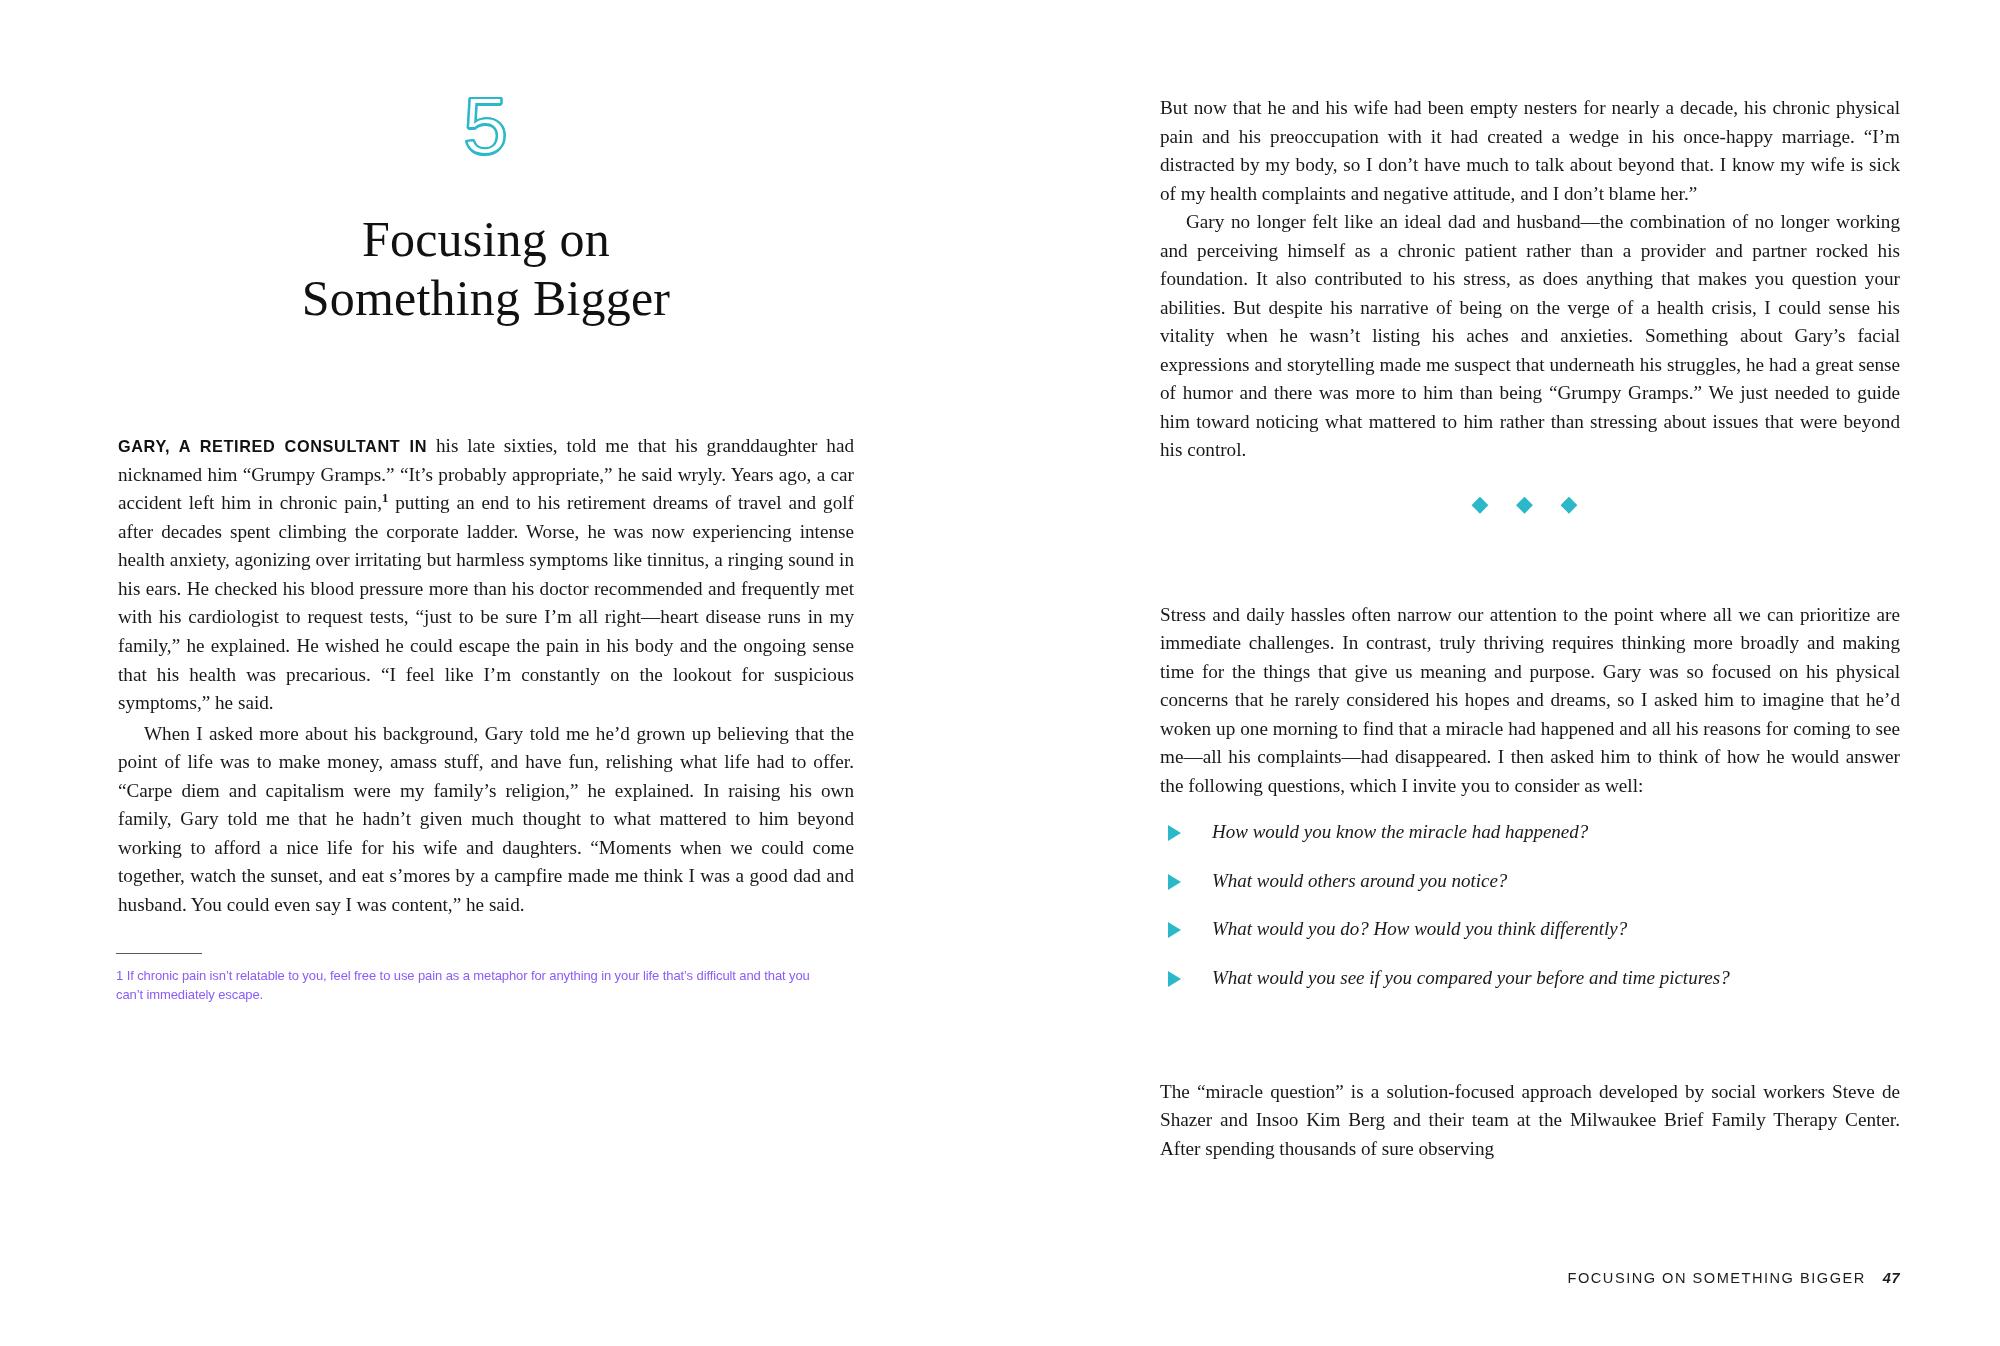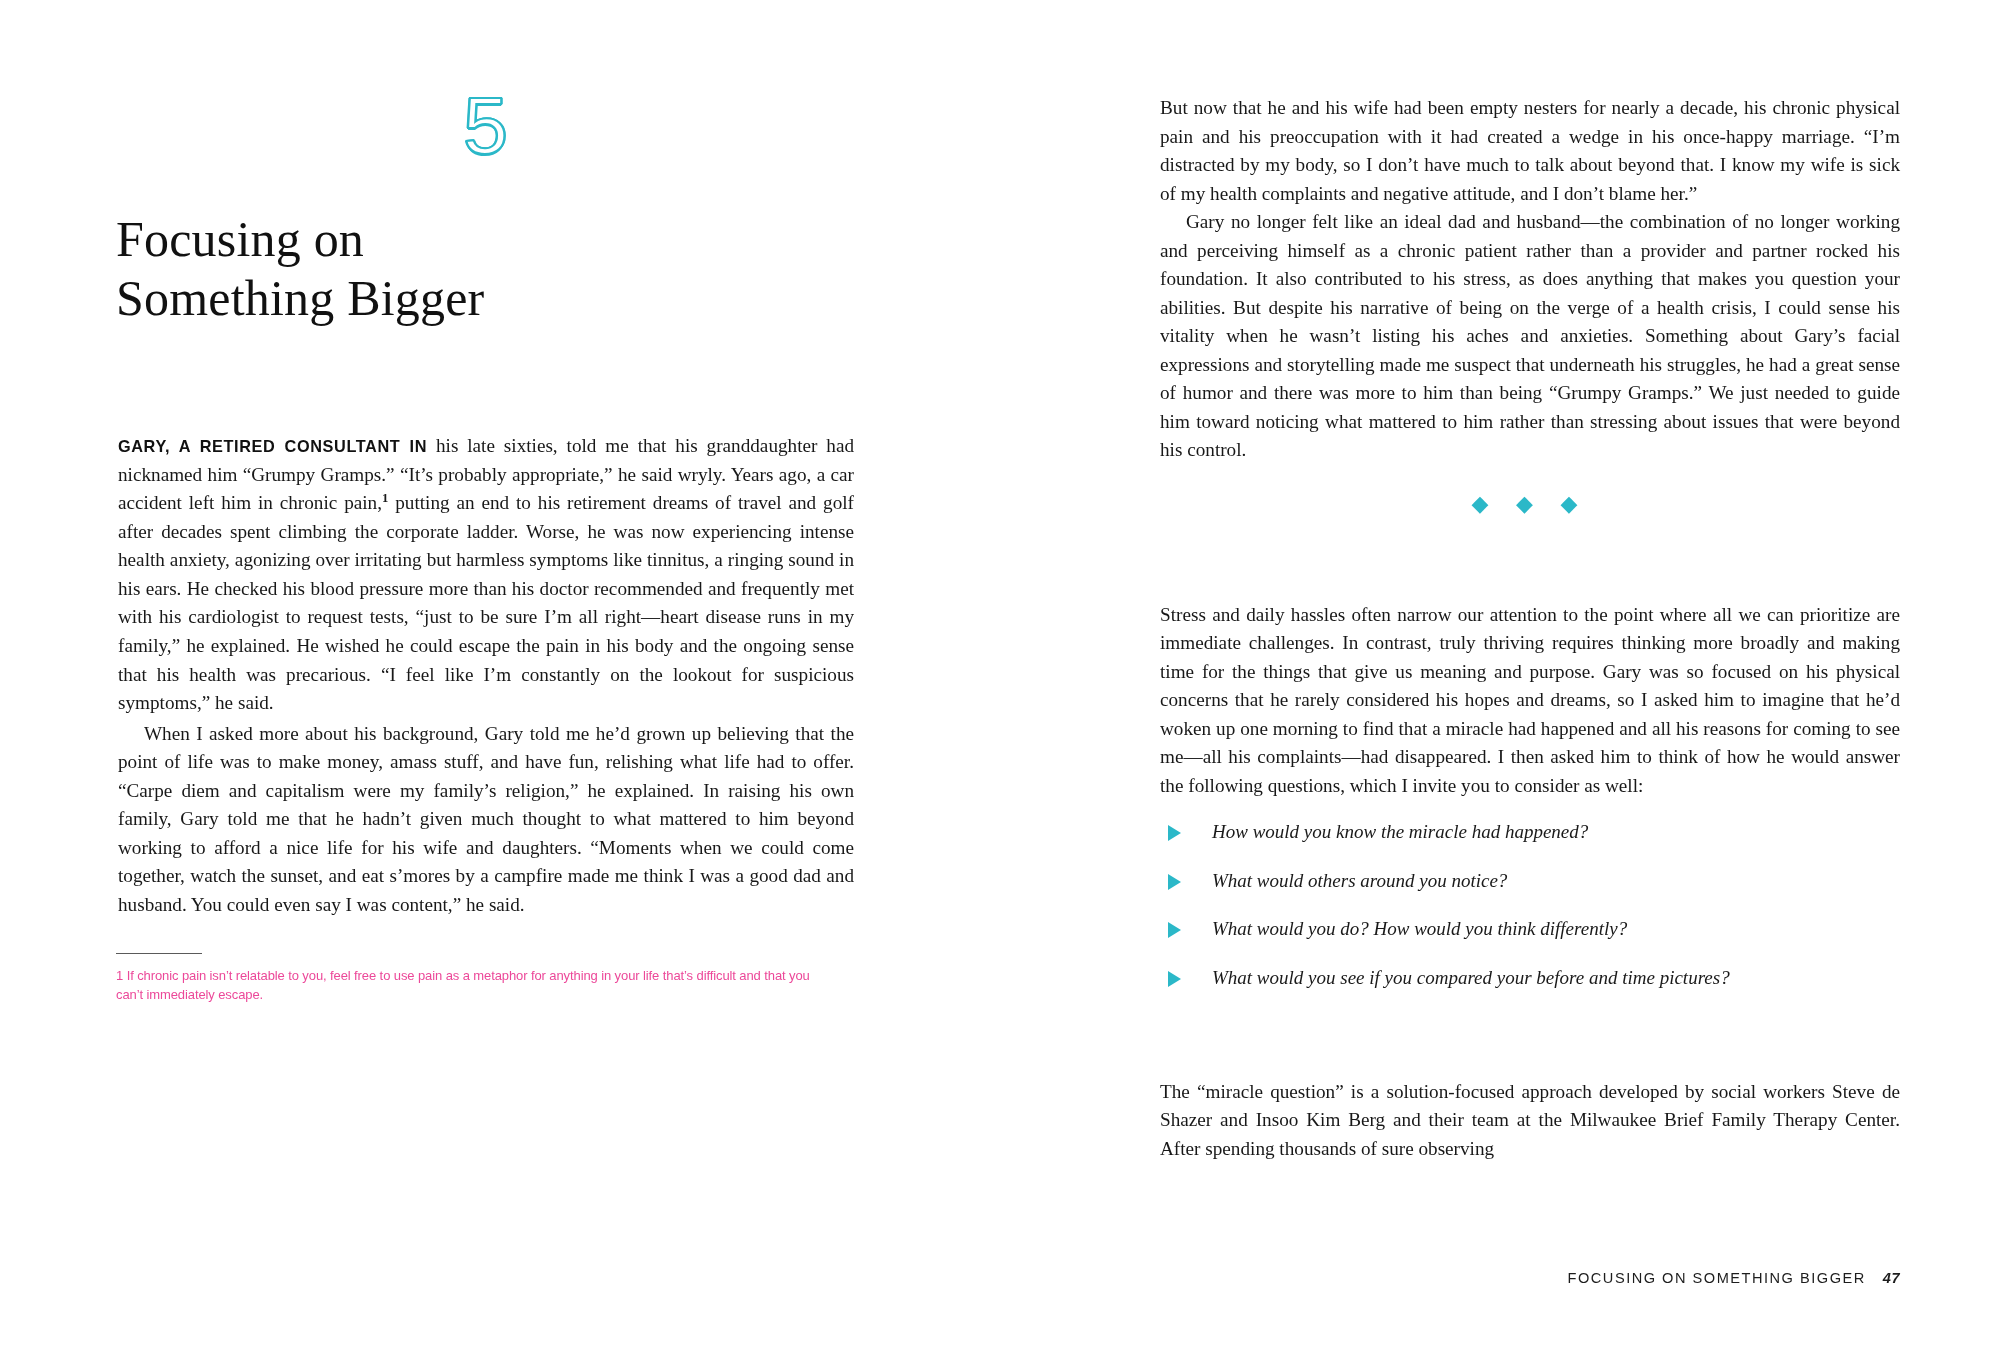--- a/index.html
+++ b/index.html
@@ -39,21 +39,21 @@
     -webkit-text-stroke: 2px #2bb8c8;
     text-shadow:
       -1.5px 0 0 #2bb8c8, 1.5px 0 0 #2bb8c8,
       0 -1.5px 0 #2bb8c8, 0 1.5px 0 #2bb8c8;
     font-weight: 400;
     letter-spacing: 1px;
     height: 90px;
   }
   .chapter-title {
     margin-top: 34px;
-    text-align: left;
+    text-align: center;
     font-family: "Liberation Serif", serif;
     font-size: 50px;
     line-height: 1.18;
     font-weight: 400;
     color: #111111;
     letter-spacing: 0.2px;
   }
   .chapter-title .line { display: block; }
 
   .body-col {
@@ -79,21 +79,21 @@
     margin-top: 34px;
     width: 86px;
     height: 1px;
     background: #5a5a5a;
   }
   .footnote {
     margin-top: 13px;
     font-family: "Liberation Sans", sans-serif;
     font-size: 13px;
     line-height: 1.46;
-    color: #ec4899;
+    color: #8b5cf6;
     text-align: left;
     letter-spacing: -0.1px;
     width: 716px;
   }
 
   
   .page-right {
     position: absolute;
     left: 1160px;
     top: 8px;

